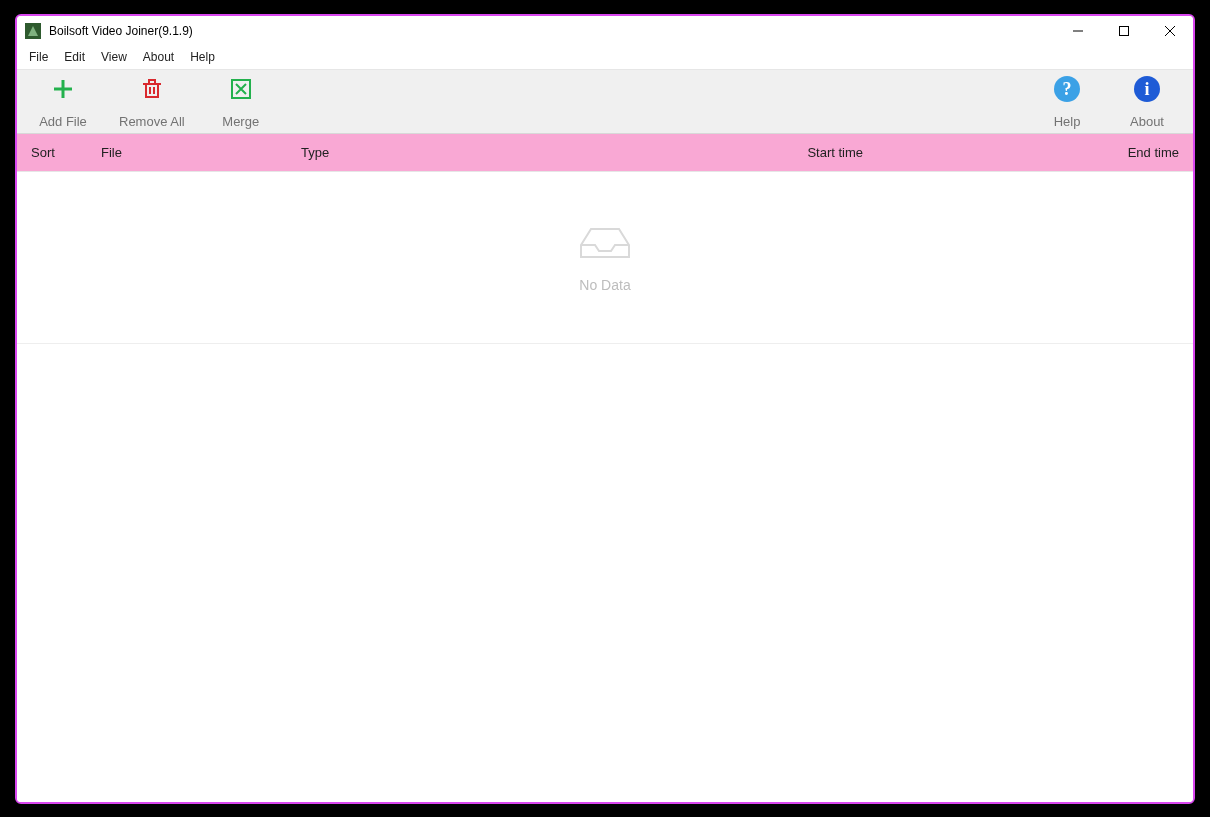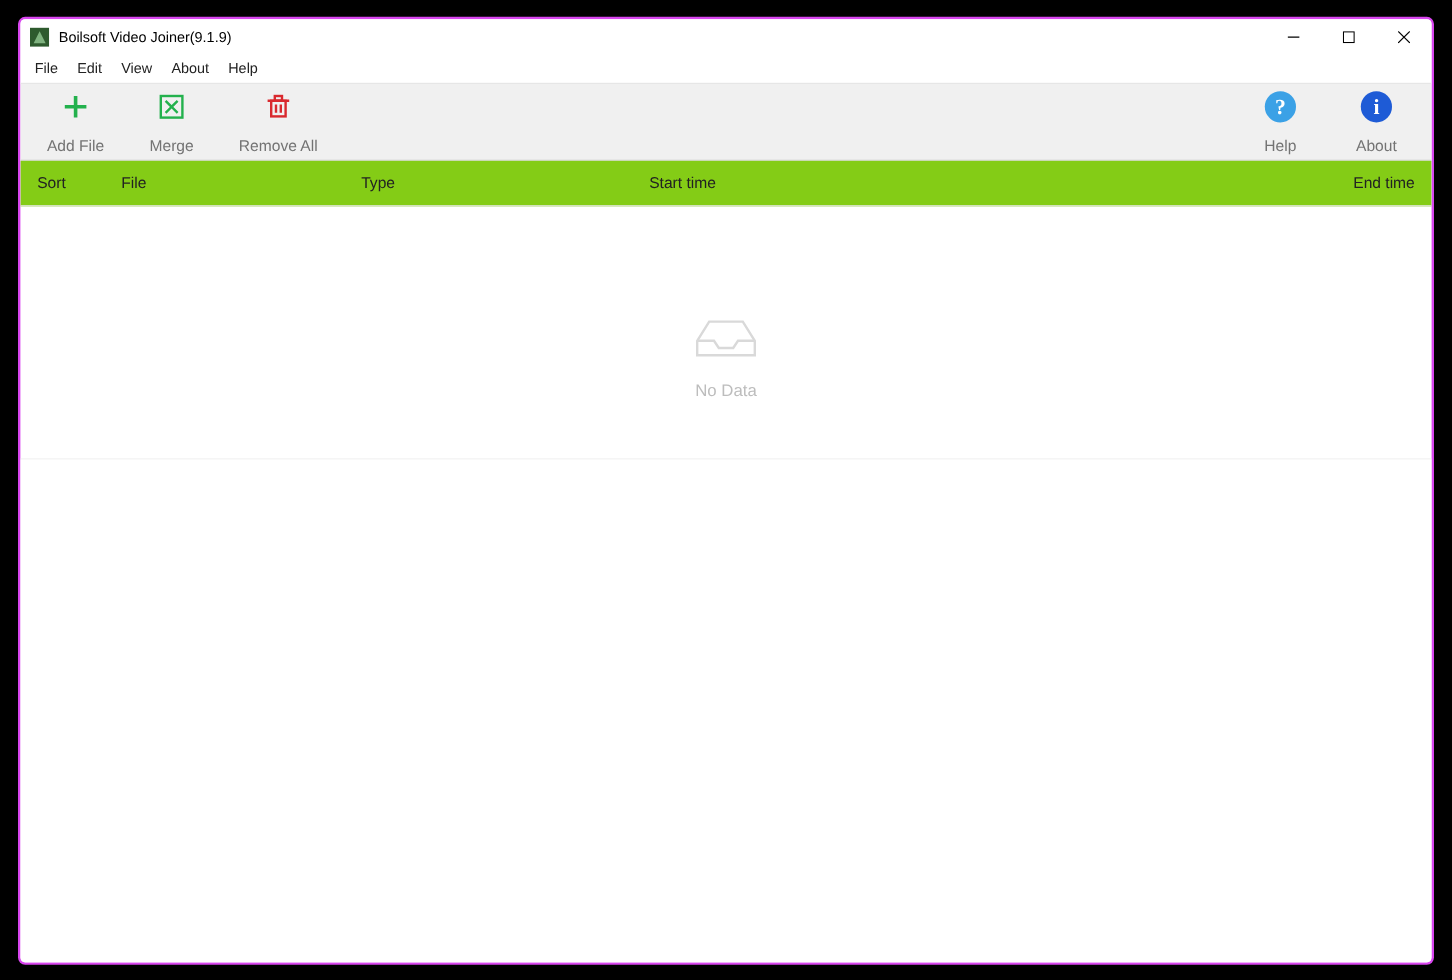--- a/index.html
+++ b/index.html
@@ -84,43 +84,42 @@
     width: 26px; height: 26px; border-radius: 50%;
     display: flex; align-items: center; justify-content: center;
     color: #fff; font-weight: bold; font-size: 18px;
     font-family: Georgia, serif;
   }
   .circle-blue-light { background: #3ba1e6; }
   .circle-blue-dark { background: #1e5bd6; }
   
   .columns {
     height: 38px;
-    background: #84cc16;
+    background: #f9a8d4;
     border-bottom: 1px solid #e6e6e6;
     display: flex;
     align-items: center;
     font-size: 13px;
     color: #222;
   }
   .columns .col { padding: 0 14px; }
   .col-sort   { width: 70px; }
   .col-file   { width: 200px; }
   .col-type   { width: 240px; }
-  .col-start  { width: 350px; }
+  .col-start  { width: 350px; text-align: right; }
   .col-end    { flex: 1; text-align: right; }
   
   .content {
     flex: 0 0 172px;
     border-bottom: 1px solid #eeeeee;
     display: flex;
     flex-direction: column;
     align-items: center;
     justify-content: center;
     color: #bdbdbd;
-    margin-top: 39px;
   }
   .nodata-icon { margin-bottom: 12px; }
   .content .nodata-text { font-size: 14px; }
   .lower { flex: 1; background: #fff; }
   
   .plus-green { stroke: #23b14d; }
   .minus-red  { stroke: #d9292e; }
   .trash-red  { stroke: #d9292e; fill: none; }
   .merge-green{ stroke: #23b14d; fill: none; }
 </style>
@@ -170,40 +169,40 @@
       <span class="ticon">
         <svg width="24" height="24" viewBox="0 0 24 24">
             <line class="plus-green" x1="12" y1="3" x2="12" y2="21" stroke-width="3"></line>
             <line class="plus-green" x1="3" y1="12" x2="21" y2="12" stroke-width="3"></line>
           </svg>
       </span>
       <span class="label">Add File</span>
     </div>
     <div class="tool-btn">
       <span class="ticon">
-        <svg width="24" height="24" viewBox="0 0 24 24" class="merge-green" stroke-width="2">
-          <rect x="3" y="3" width="18" height="18"></rect>
-          <polyline points="7,7 12,12 7,17"></polyline>
-          <polyline points="17,7 12,12 17,17"></polyline>
-        </svg>
-      </span>
-      <span class="label">Merge</span>
-    </div>
-    <div class="tool-btn">
-      <span class="ticon">
         <svg width="24" height="24" viewBox="0 0 24 24" class="trash-red" stroke-width="2">
           <line x1="3" y1="7" x2="21" y2="7"></line>
           <rect x="6" y="7" width="12" height="13"></rect>
           <line x1="10" y1="10" x2="10" y2="17"></line>
           <line x1="14" y1="10" x2="14" y2="17"></line>
           <rect x="9" y="3" width="6" height="4"></rect>
         </svg>
       </span>
       <span class="label">Remove All</span>
     </div>
+    <div class="tool-btn">
+      <span class="ticon">
+        <svg width="24" height="24" viewBox="0 0 24 24" class="merge-green" stroke-width="2">
+          <rect x="3" y="3" width="18" height="18"></rect>
+          <polyline points="7,7 12,12 7,17"></polyline>
+          <polyline points="17,7 12,12 17,17"></polyline>
+        </svg>
+      </span>
+      <span class="label">Merge</span>
+    </div>
 
     <div class="spacer"></div>
 
     <div class="tool-right">
       <div class="tool-btn">
         <span class="ticon">
           <span class="circle-icon circle-blue-light">?</span>
         </span>
         <span class="label">Help</span>
       </div>

